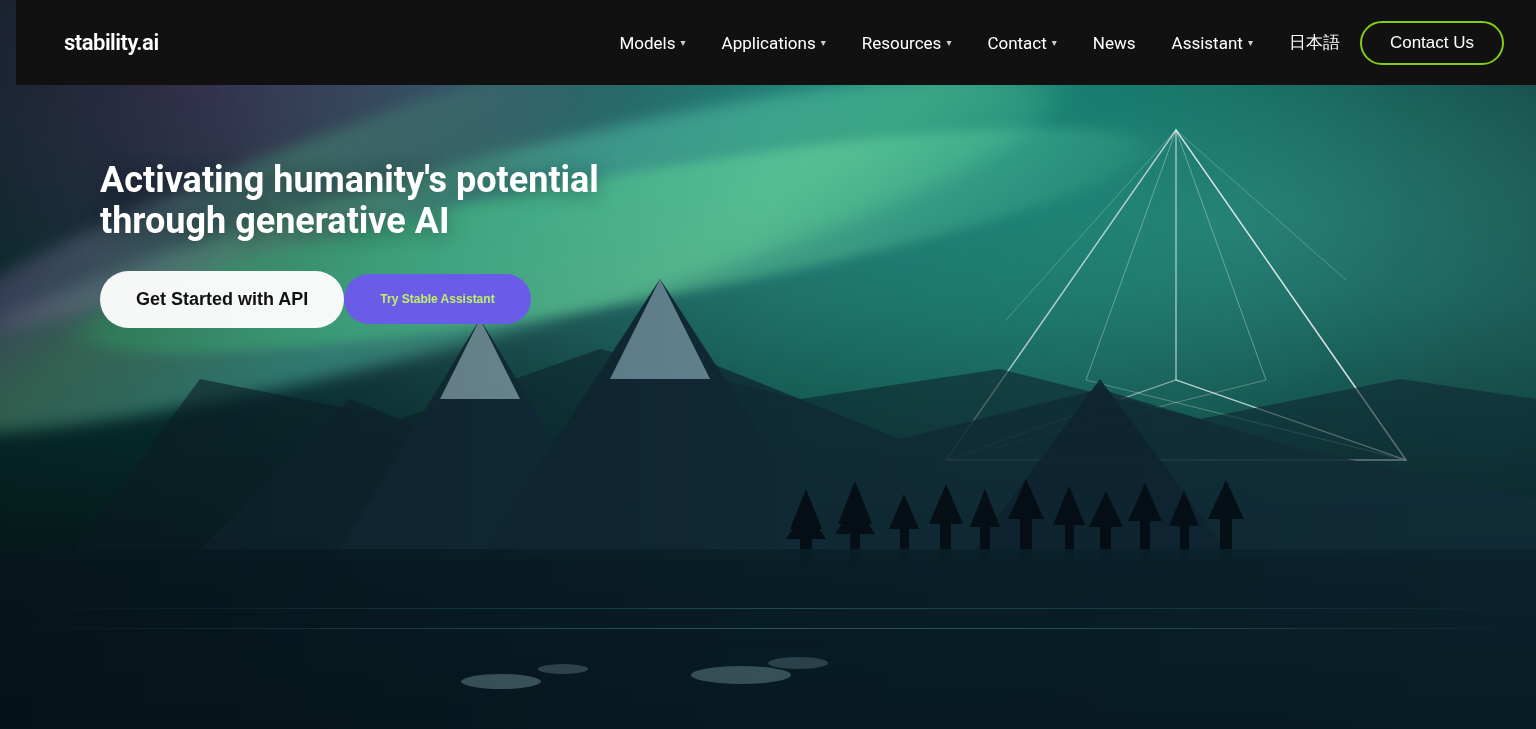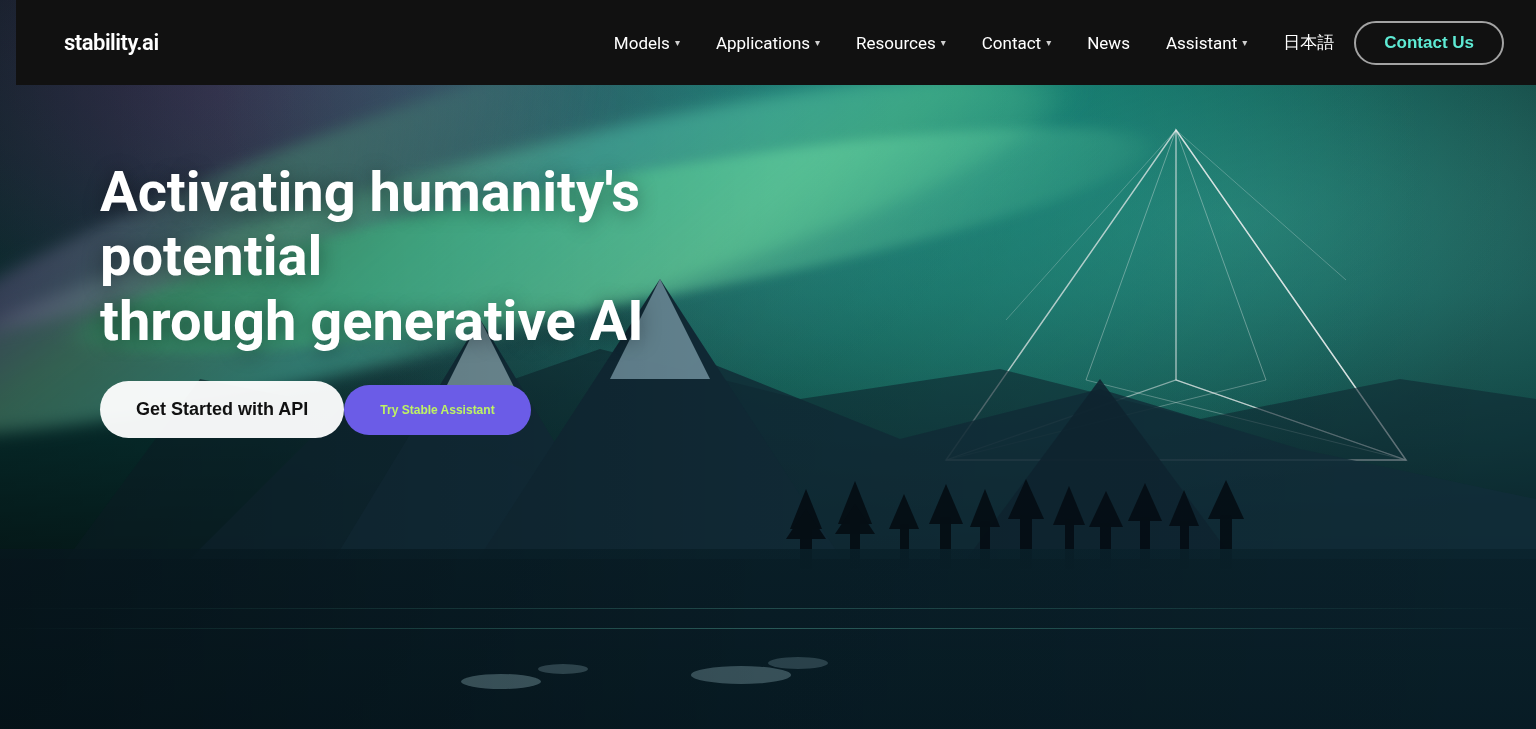--- a/index.html
+++ b/index.html
@@ -54,27 +54,27 @@
       justify-content: center;
     }
 
     .nav-links li a .chevron {
       font-size: 10px;
       opacity: 0.8;
     }
 
     .nav-contact-btn {
       margin-left: 20px;
-      border: 2px solid #a3a3a3;
+      border: 2px solid #84cc16;
       border-radius: 50px;
       padding: 10px 28px;
-      color: #5eead4;
+      color: #ffffff;
       background: transparent;
       font-size: 17px;
-      font-weight: 700;
+      font-weight: 400;
       cursor: pointer;
       white-space: nowrap;
     }
 
     
     .hero {
       position: absolute;
       top: 0;
       left: 0;
       width: 100%;
@@ -163,21 +163,21 @@
     .hero-content {
       position: absolute;
       top: 160px;
       left: 100px;
       max-width: 620px;
       z-index: 10;
     }
 
     .hero-heading {
       color: #ffffff;
-      font-size: 56px;
+      font-size: 36px;
       font-weight: 700;
       line-height: 1.15;
       margin-bottom: 28px;
       text-shadow: 0 2px 20px rgba(0,0,0,0.4);
     }
 
     .hero-subheading {
       color: rgba(255,255,255,0.9);
       font-size: 22px;
       font-weight: 400;

